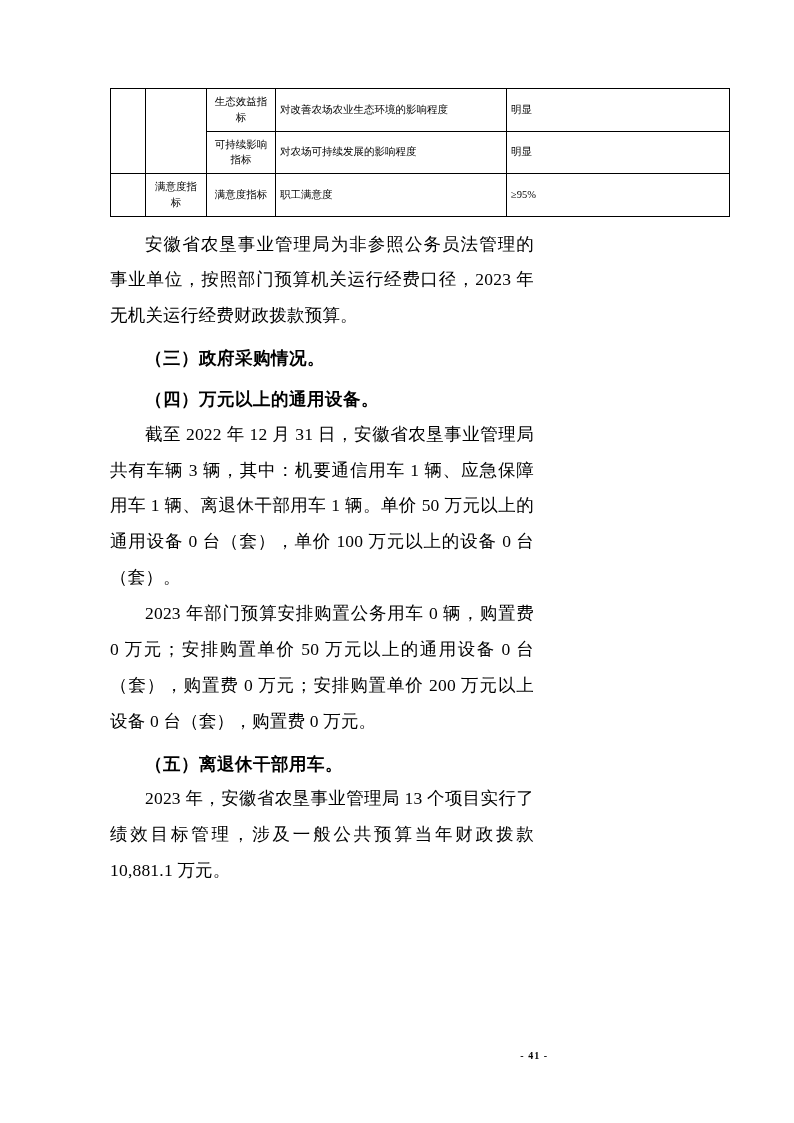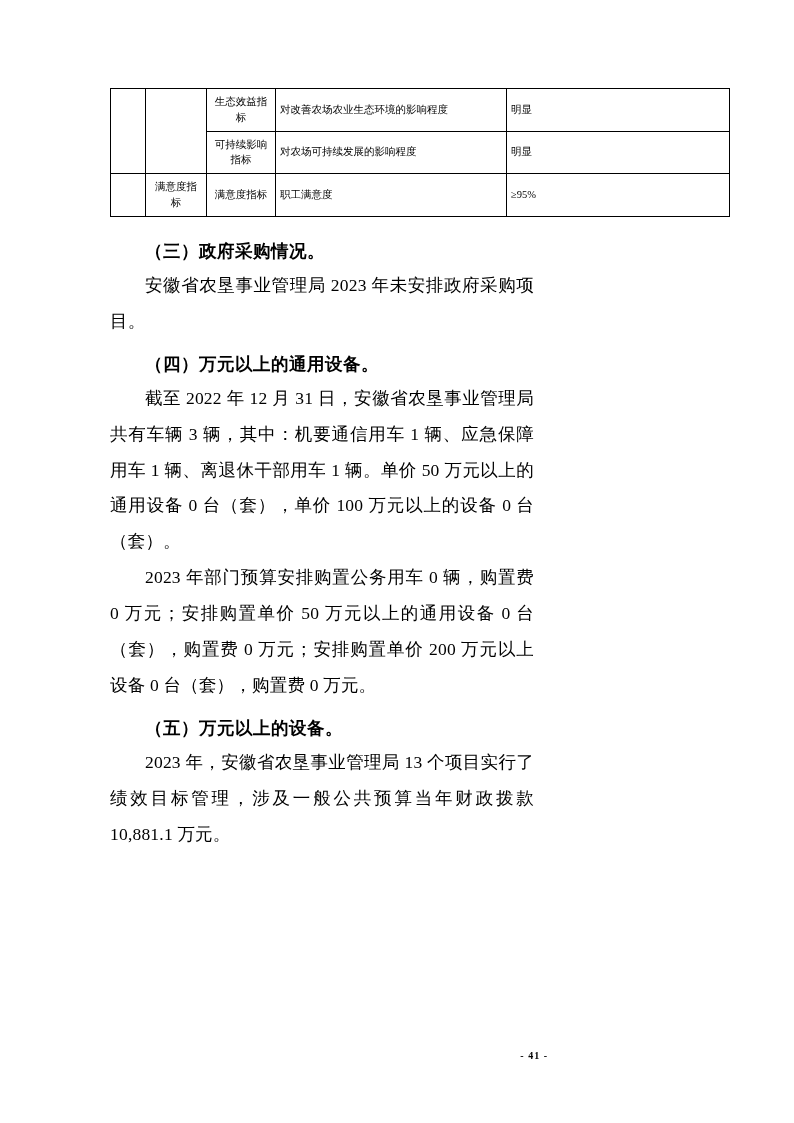--- a/index.html
+++ b/index.html
@@ -102,25 +102,25 @@
         <td class="c-group">满意度指标</td>
         <td class="c-sub">满意度指标</td>
         <td class="c-desc">职工满意度</td>
         <td class="c-val">≥95%</td>
       </tr>
     </tbody>
   </table>
 
   <div class="spacer-md"></div>
 
+  <p class="body">安徽省农垦事业管理局为非参照公务员法管理的事业单位，按照部门预算机关运行经费口径，2023 年无机关运行经费财政拨款预算。</p>
 
   <h3 class="h3">（三）政府采购情况。</h3>
-  <p class="body">安徽省农垦事业管理局 2023 年未安排政府采购项目。</p>
 
   <h3 class="h3">（四）万元以上的通用设备。</h3>
   <p class="body">截至 2022 年 12 月 31 日，安徽省农垦事业管理局共有车辆 3 辆，其中：机要通信用车 1 辆、应急保障用车 1 辆、离退休干部用车 1 辆。单价 50 万元以上的通用设备 0 台（套），单价 100 万元以上的设备 0 台（套）。</p>
   <p class="body">2023 年部门预算安排购置公务用车 0 辆，购置费 0 万元；安排购置单价 50 万元以上的通用设备 0 台（套），购置费 0 万元；安排购置单价 200 万元以上设备 0 台（套），购置费 0 万元。</p>
 
-  <h3 class="h3">（五）万元以上的设备。</h3>
+  <h3 class="h3">（五）离退休干部用车。</h3>
   <p class="body">2023 年，安徽省农垦事业管理局 13 个项目实行了绩效目标管理，涉及一般公共预算当年财政拨款 10,881.1 万元。</p>
 
   <div class="pagenum">- 41 -</div>
 </div>
 
 </body></html>

